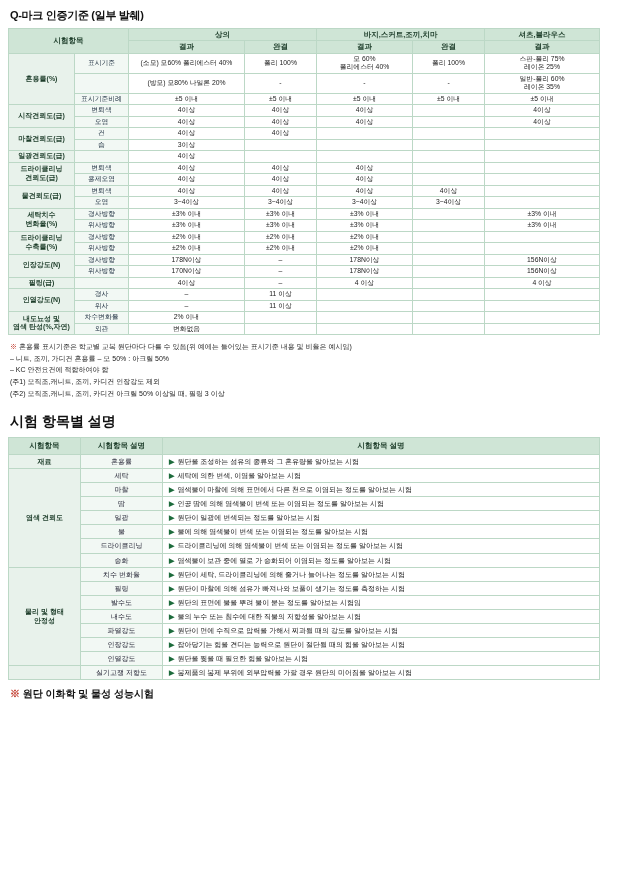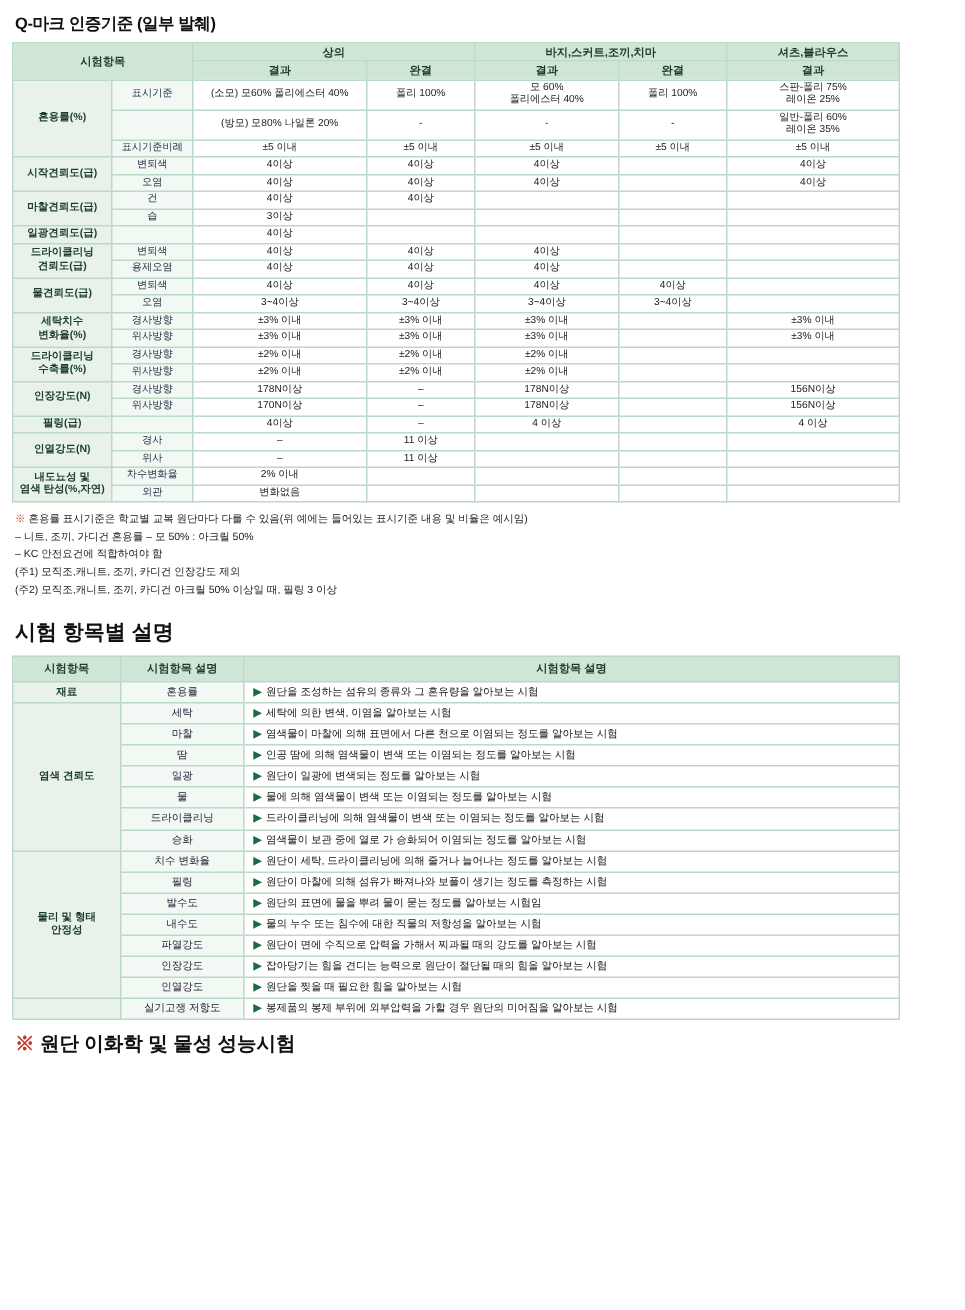--- a/index.html
+++ b/index.html
@@ -113,21 +113,21 @@
   .t2 .c3 {
     background: #ffffff;
     text-align: left;
     color: #111;
     padding-left: 6px;
   }
   .t2 .arrow { color: #1d6b3c; font-weight: bold; margin-right: 3px; }
 
   .footnote {
     margin: 7px 2px 0 2px;
-    font-size: 13px;
+    font-size: 10px;
     color: #111;
     font-weight: bold;
   }
   .footnote .red { color: #c0392b; }
 </style>
 </head>
 <body>
 
 <div class="page">
 

